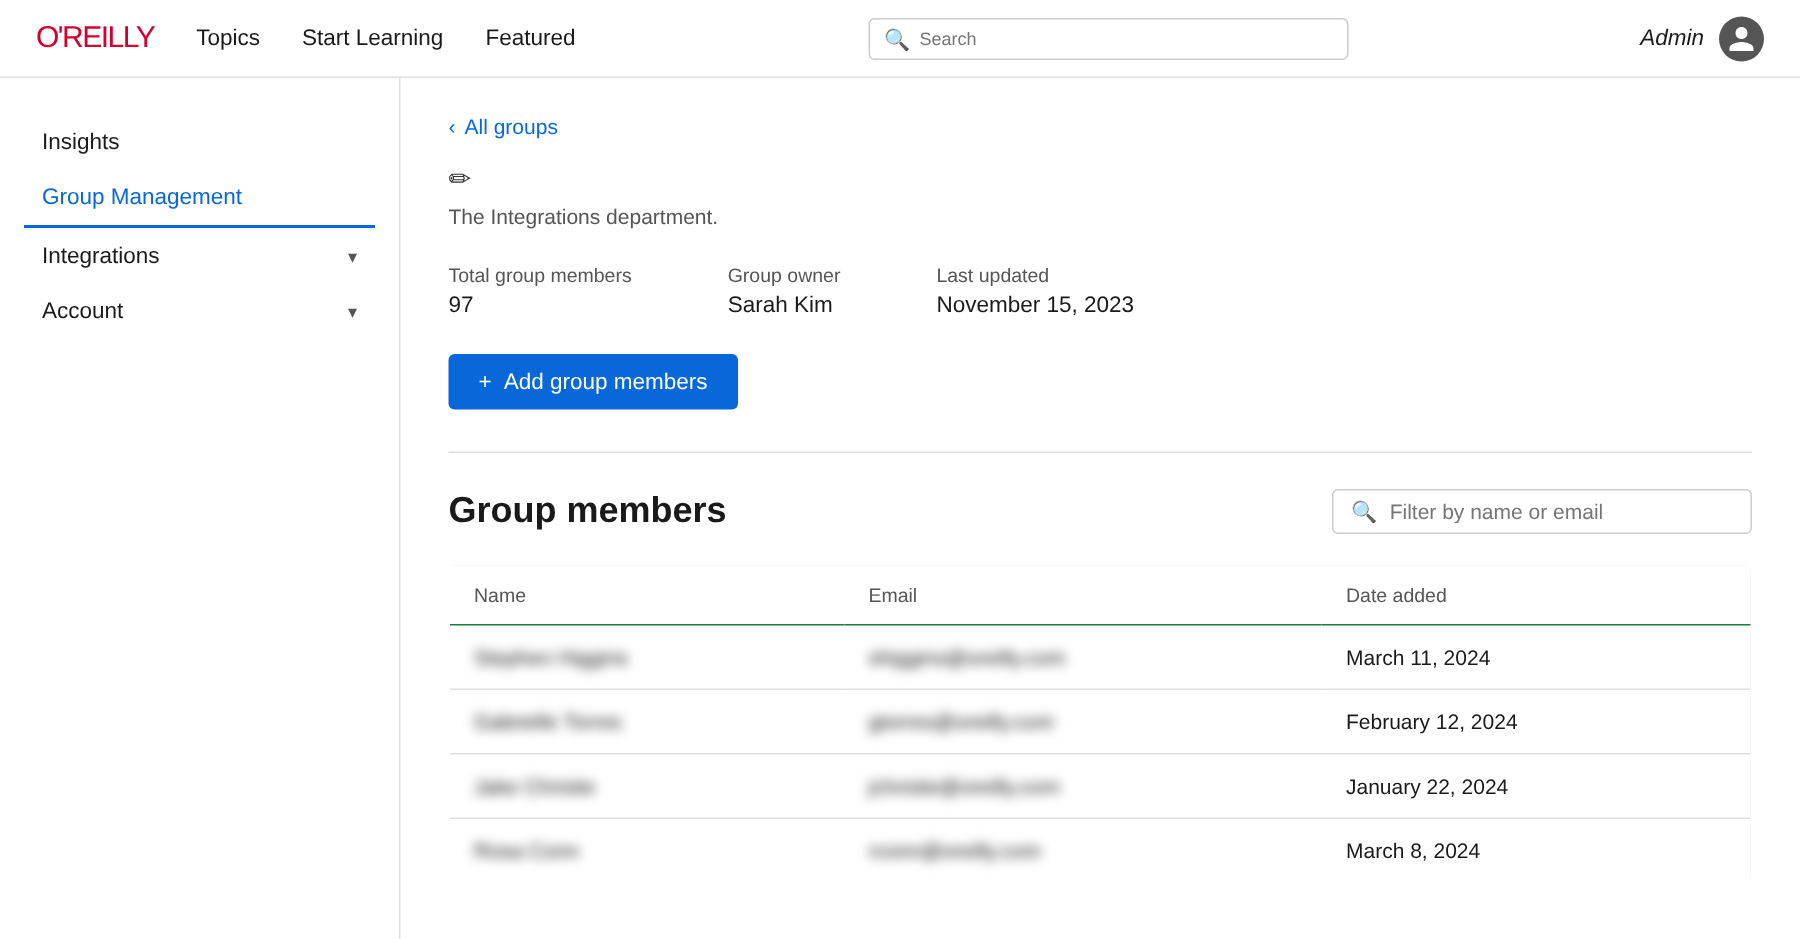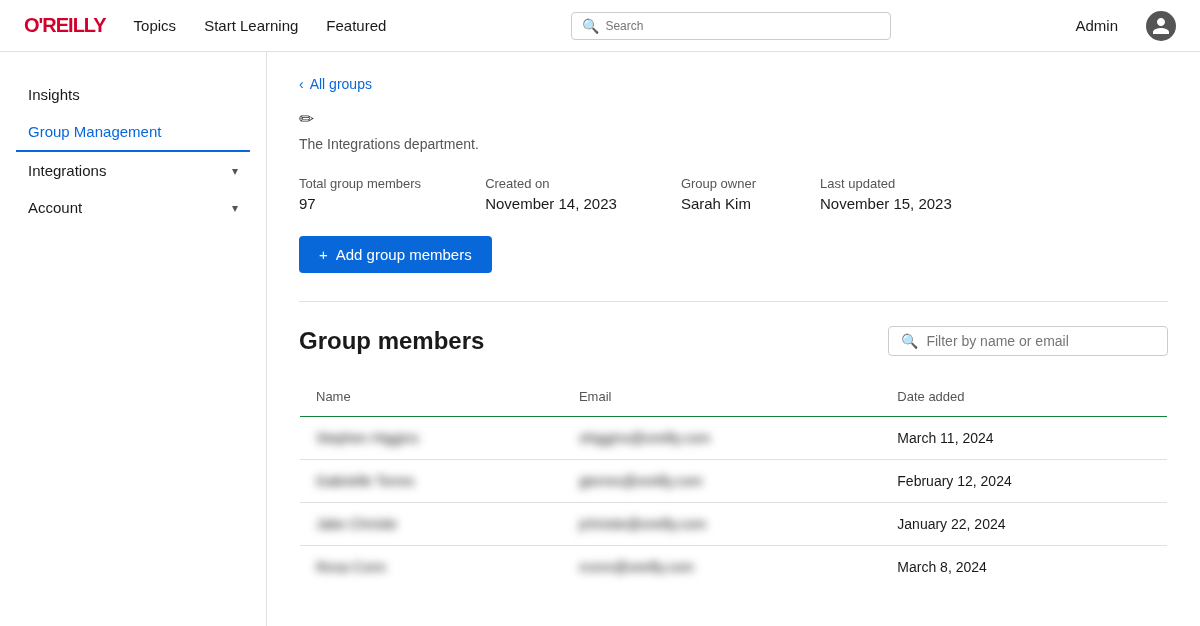--- a/index.html
+++ b/index.html
@@ -9,21 +9,21 @@
     .top-nav {
       display: flex;
       align-items: center;
       height: 52px;
       padding: 0 24px;
       border-bottom: 1px solid #e0e0e0;
       gap: 28px;
     }
     .logo {
       font-size: 20px;
-      font-weight: 700;
+      font-weight: 400;
       color: #d3002d;
       letter-spacing: -1px;
       white-space: nowrap;
     }
     .nav-link {
       color: #1a1a1a;
       text-decoration: none;
       font-size: 15px;
       font-weight: 400;
       cursor: pointer;
@@ -44,22 +44,23 @@
     }
     .nav-search-box input {
       border: none;
       outline: none;
       font-size: 12px;
       width: 100%;
     }
     .nav-right {
       display: flex;
       align-items: center;
-      gap: 28px;
+      gap: 10px;
       margin-left: auto;
+      font-style: italic;
     }
     .admin-label {
       font-size: 15px;
       color: #1a1a1a;
     }
     .avatar-icon {
       width: 30px;
       height: 30px;
       border-radius: 50%;
       background: #555;
@@ -287,24 +288,20 @@
 
     <div class="group-title-row">
       <span class="edit-icon">✏</span>
     </div>
     <p class="group-desc">The Integrations department.</p>
 
     <div class="group-stats">
       <div>
         <div class="stat-label">Total group members</div>
         <div class="stat-value">97</div>
-      </div>
-      <div>
-        <div class="stat-label">Created on</div>
-        <div class="stat-value">November 14, 2023</div>
       </div>
       <div>
         <div class="stat-label">Group owner</div>
         <div class="stat-value">Sarah Kim</div>
       </div>
       <div>
         <div class="stat-label">Last updated</div>
         <div class="stat-value">November 15, 2023</div>
       </div>
     </div>

